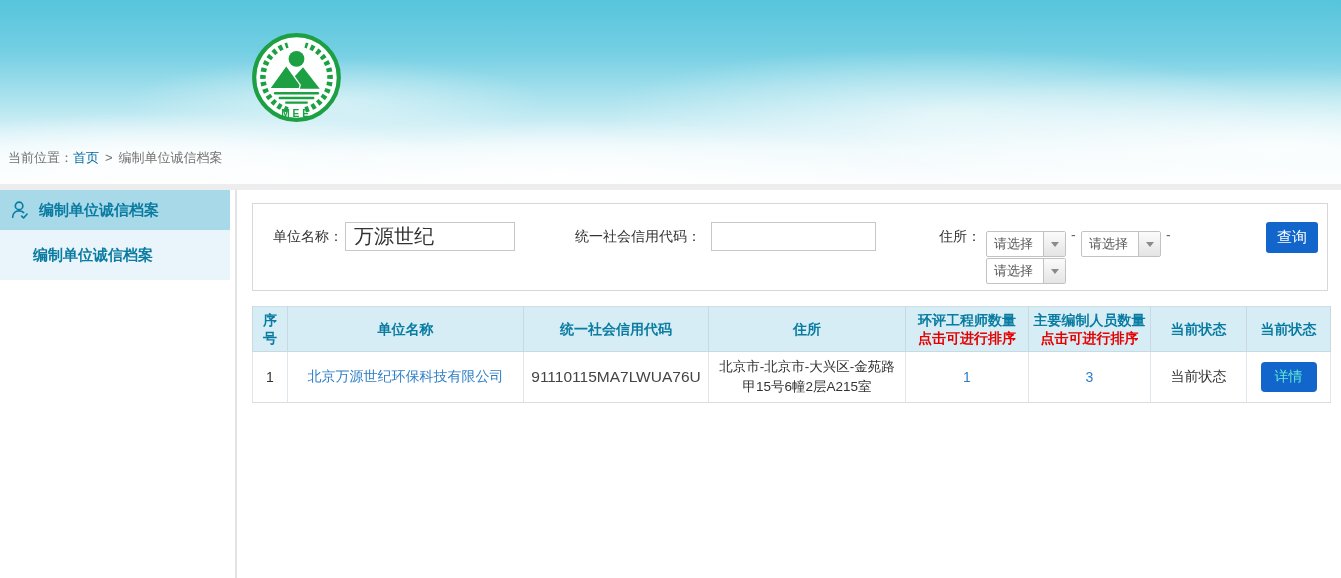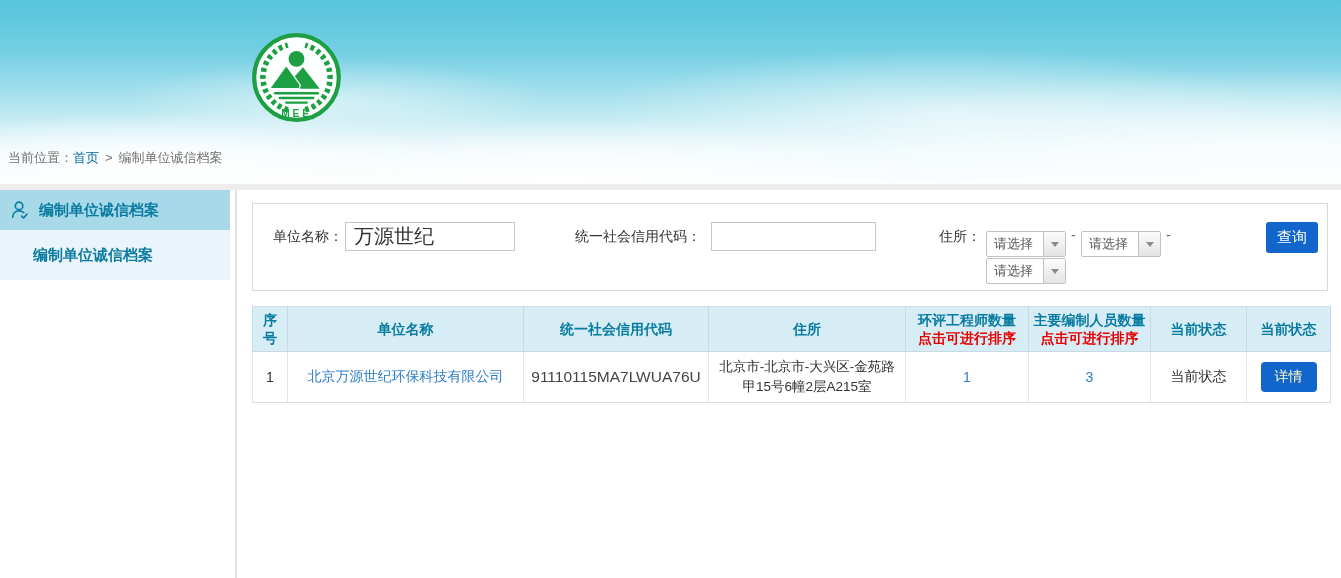--- a/index.html
+++ b/index.html
@@ -89,21 +89,21 @@
   }
   .result-table th .sub{color:#e60000;font-weight:bold;font-size:14px;}
   .result-table td{
     height:46px;text-align:center;vertical-align:middle;font-size:14px;color:#333;
     border:1px solid #dfe7ec;border-bottom-color:#dcdcdc;background:#fff;padding:2px 6px;
   }
   .result-table td.code{font-size:15.5px;color:#444;margin-top:20px;}
   .result-table td.addr{font-size:13.5px;line-height:1.5;color:#333;}
   .link{color:#2e7ec5;text-decoration:none;cursor:pointer;}
   .detail-btn{
-    background:#1266cb;color:#fef9c3;border:none;border-radius:4px;
+    background:#1266cb;color:#5eead4;border:none;border-radius:4px;
     font-size:14px;padding:6px 14px;cursor:pointer;font-family:inherit;
   }
 </style>
 </head>
 <body>
 
 <div class="sky-header">
   <svg class="logo" viewBox="0 0 100 100">
     <circle cx="50" cy="50" r="45.5" fill="#feffff" stroke="#1da043" stroke-width="4.5"></circle>
     <path d="M40.7,84.8 A36,36 0 0 1 40.7,15.2" fill="none" stroke="#1da043" stroke-width="6" stroke-dasharray="4.2 3.4"></path>

